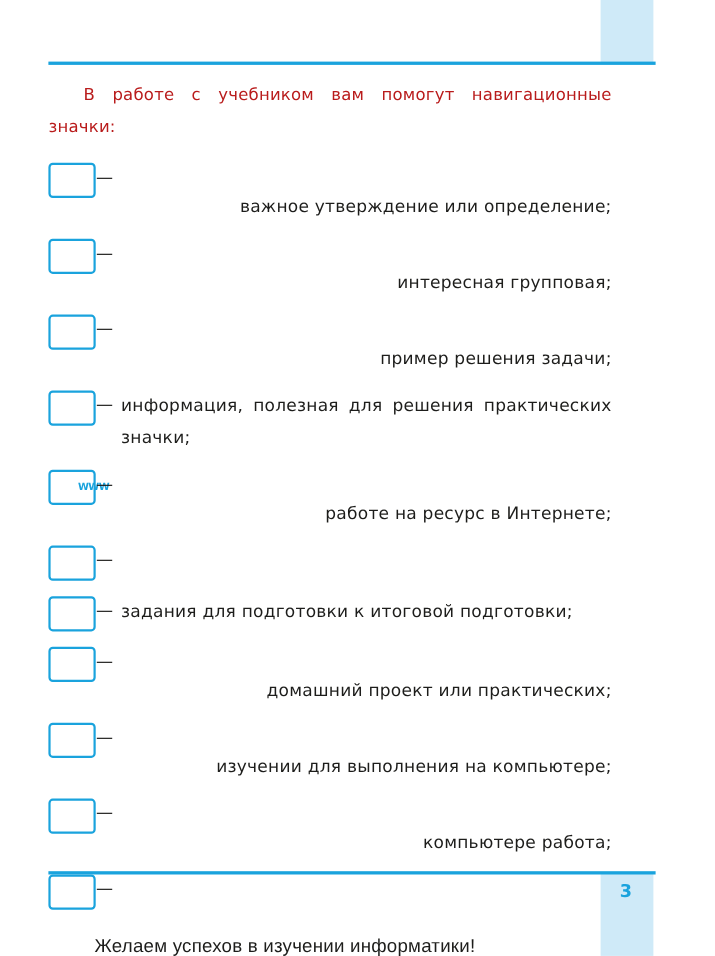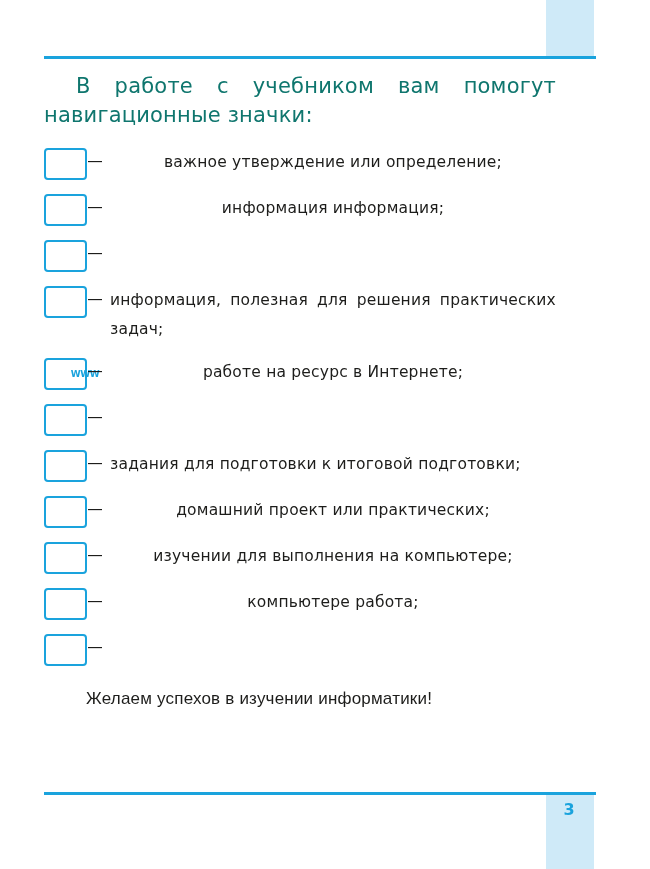--- a/index.html
+++ b/index.html
@@ -66,23 +66,23 @@
     font-family: "DejaVu Sans", sans-serif;
   }
   .content {
     position: absolute;
     left: 44px;
     top: 72px;
     width: 512px;
   }
   .intro {
     font-family: "DejaVu Sans", sans-serif;
-    font-size: 21px;
+    font-size: 15px;
     line-height: 29px;
-    color: #0f766e;
+    color: #b91c1c;
     text-align: justify;
     text-indent: 32px;
     margin: 0 0 16px 0;
     letter-spacing: 0.2px;
   }
   .items {
     margin: 0;
     padding: 0;
     list-style: none;
   }
@@ -123,21 +123,22 @@
     flex: 1 1 auto;
     font-family: "DejaVu Sans", sans-serif;
     font-size: 15.5px;
     line-height: 29px;
     color: #1d1d1b;
     text-align: justify;
     padding-top: 2px;
     letter-spacing: 0.2px;
   }
   .item-text.single {
-    text-align: center;
+    text-align: right;
+    margin-top: 26px;
   }
   .closing {
     font-family: Liberation Sans, sans-serif;
     font-size: 17px;
     line-height: 29px;
     color: #1d1d1b;
     text-indent: 42px;
     margin-top: 18px;
     letter-spacing: 0.2px;
   }
@@ -182,35 +183,36 @@
       <li class="item">
         <div class="icon-cell">
           <div class="icon-box">
             <svg width="22" height="22" viewBox="0 0 22 22" aria-hidden="true">
               <circle cx="9" cy="8" r="6" fill="none" stroke="#1aa3dd" stroke-width="3"></circle>
               <line x1="12" y1="12" x2="18" y2="19" stroke="#1aa3dd" stroke-width="3" stroke-linecap="round"></line>
             </svg>
           </div>
         </div>
         <div class="dash">—</div>
-        <div class="item-text single">информация информация;</div>
+        <div class="item-text single">интересная групповая;</div>
       </li>
 
       <li class="item">
         <div class="icon-cell">
           <div class="icon-box">
             <svg width="22" height="22" viewBox="0 0 22 22" aria-hidden="true">
               <g transform="rotate(-35 11 11)">
                 <rect x="8" y="3" width="6" height="13" fill="#7fd0f0" stroke="#1aa3dd" stroke-width="1.6"></rect>
                 <polygon points="8,16 14,16 11,20" fill="#1aa3dd"></polygon>
               </g>
             </svg>
           </div>
         </div>
         <div class="dash">—</div>
+        <div class="item-text single">пример решения задачи;</div>
       </li>
 
       <li class="item">
         <div class="icon-cell">
           <div class="icon-box">
             <svg width="24" height="24" viewBox="0 0 24 24" aria-hidden="true">
               <circle cx="12" cy="12" r="5.5" fill="none" stroke="#1aa3dd" stroke-width="2.4"></circle>
               <circle cx="12" cy="12" r="2" fill="#1aa3dd"></circle>
               <g stroke="#1aa3dd" stroke-width="2.4" stroke-linecap="round">
                 <line x1="12" y1="1.5" x2="12" y2="5"></line>
@@ -219,21 +221,21 @@
                 <line x1="19" y1="12" x2="22.5" y2="12"></line>
                 <line x1="4.3" y1="4.3" x2="7" y2="7"></line>
                 <line x1="17" y1="17" x2="19.7" y2="19.7"></line>
                 <line x1="19.7" y1="4.3" x2="17" y2="7"></line>
                 <line x1="7" y1="17" x2="4.3" y2="19.7"></line>
               </g>
             </svg>
           </div>
         </div>
         <div class="dash">—</div>
-        <div class="item-text">информация, полезная для решения практических задач;</div>
+        <div class="item-text">информация, полезная для решения практических значки;</div>
       </li>
 
       <li class="item">
         <div class="icon-cell">
           <div class="icon-box">
             <span class="glyph-www">WWW</span>
           </div>
         </div>
         <div class="dash">—</div>
         <div class="item-text single">работе на ресурс в Интернете;</div>

